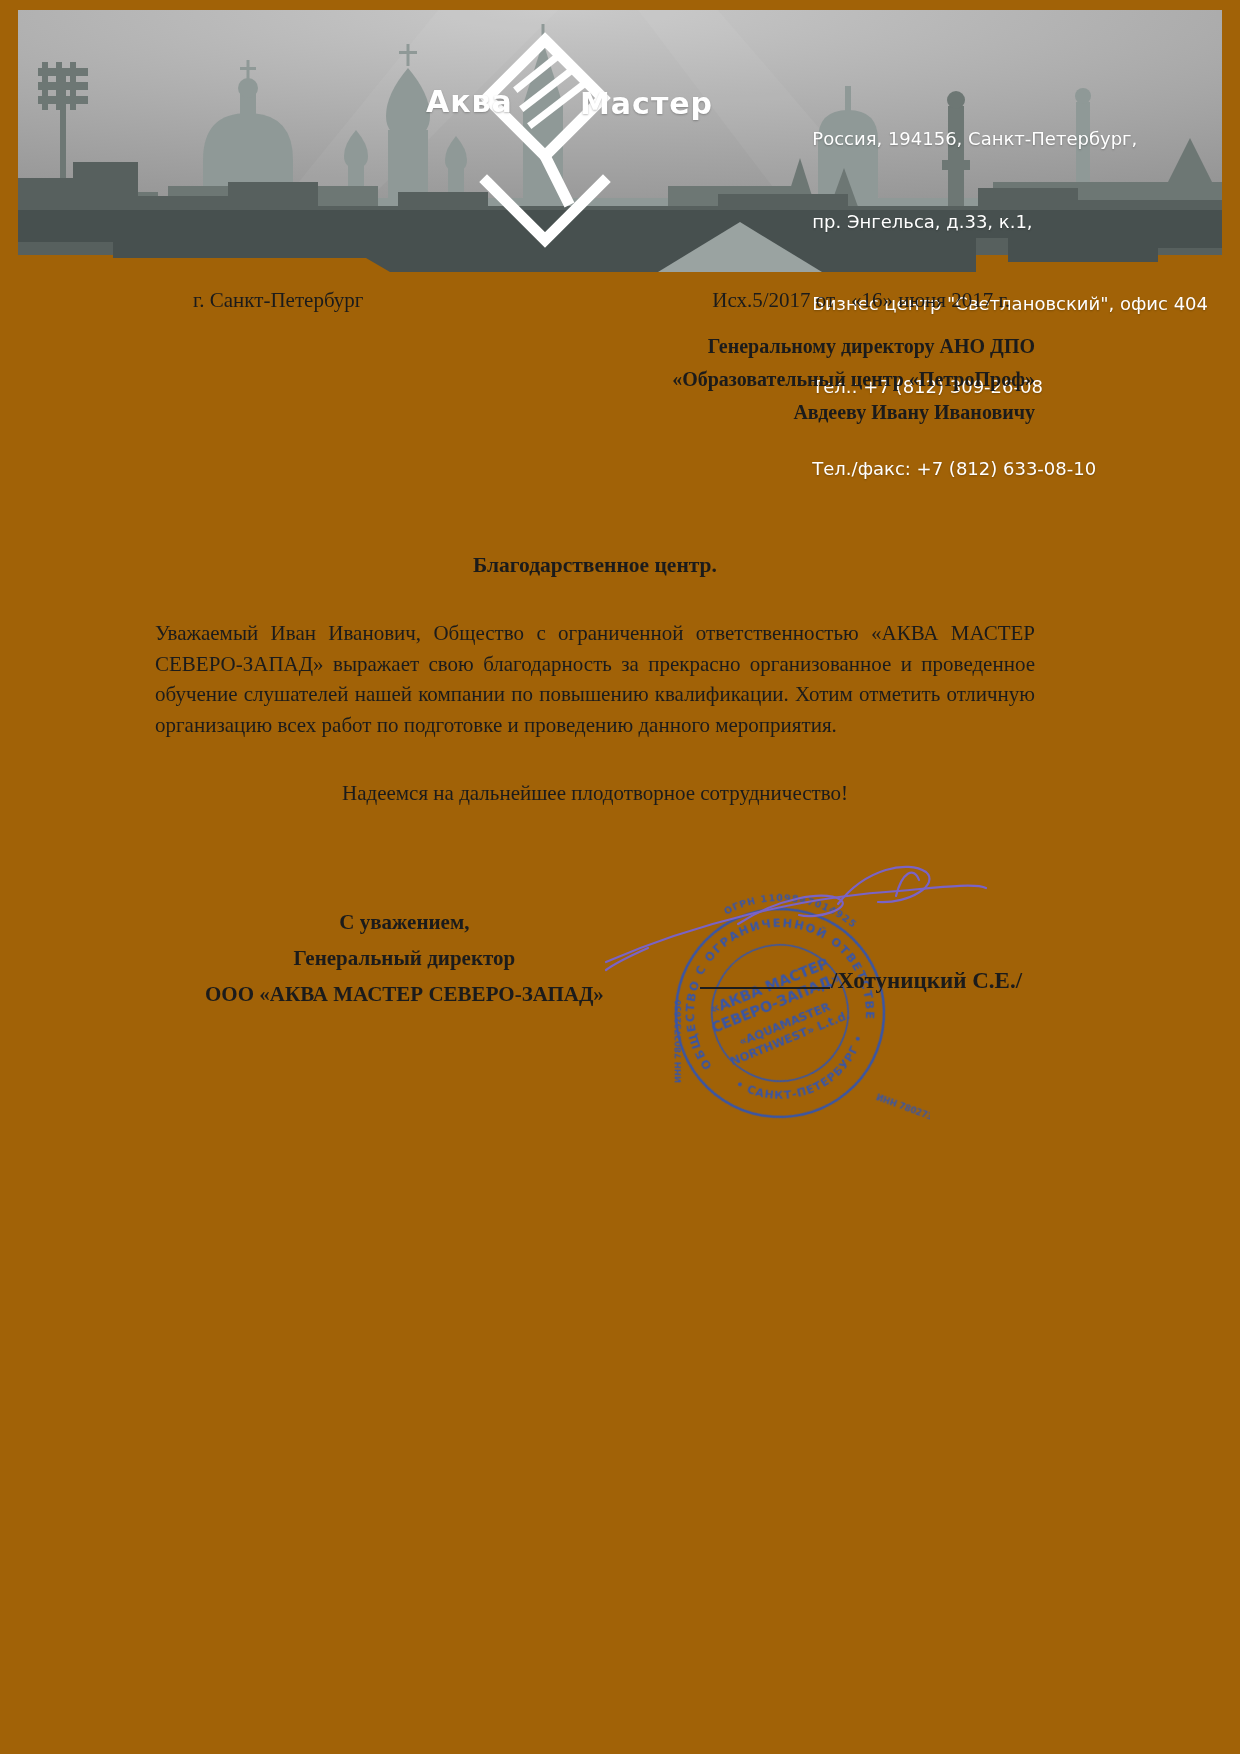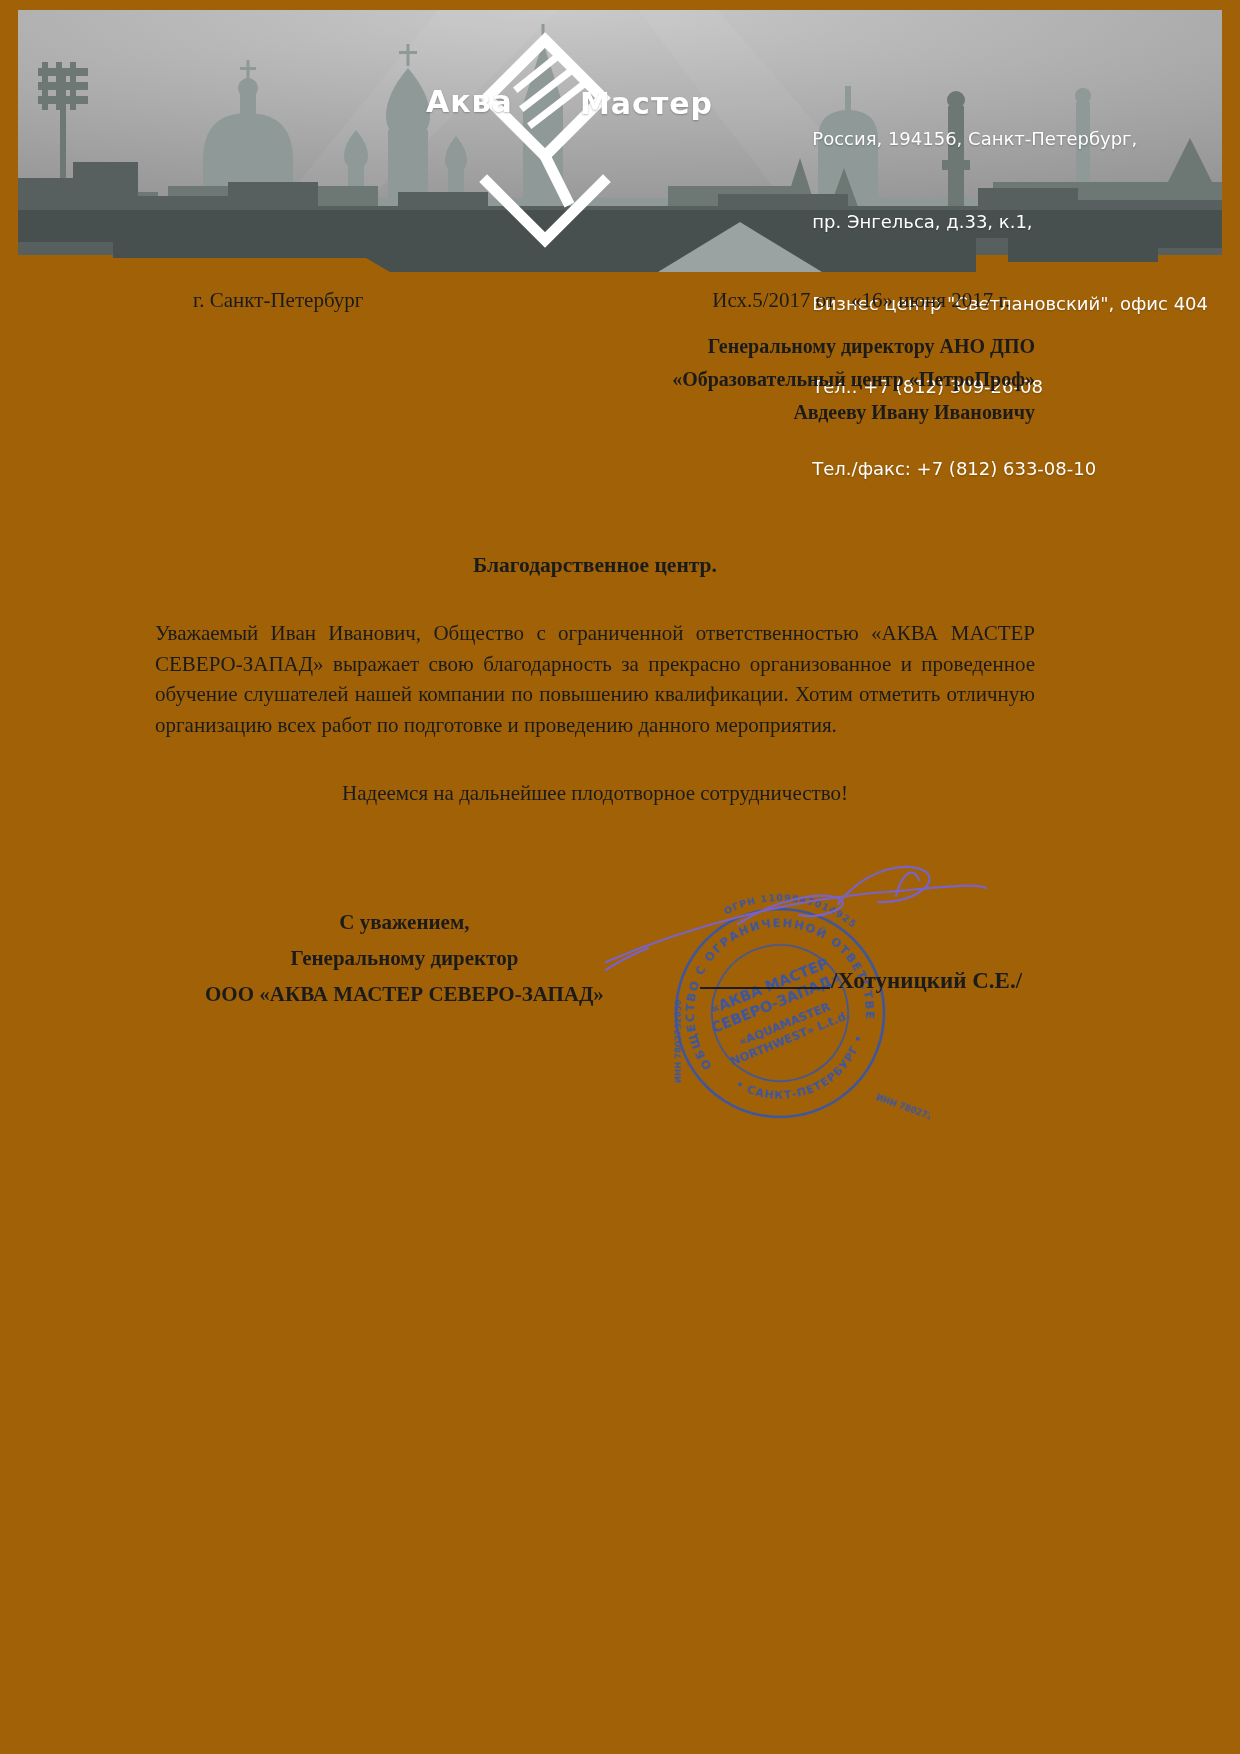--- a/index.html
+++ b/index.html
@@ -196,21 +196,21 @@
     <div>«Образовательный центр «ПетроПроф»</div>
     <div>Авдееву Ивану Ивановичу</div>
   </div>
 
   <div class="letter-title">Благодарственное центр.</div>
   <div class="letter-body">Уважаемый Иван Иванович, Общество с ограниченной ответственностью «АКВА МАСТЕР СЕВЕРО-ЗАПАД» выражает свою благодарность за прекрасно организованное и проведенное обучение слушателей нашей компании по повышению квалификации. Хотим отметить отличную организацию всех работ по подготовке и проведению данного мероприятия.</div>
   <div class="letter-closing">Надеемся на дальнейшее плодотворное сотрудничество!</div>
 
   <div class="signoff">
     <div>С уважением,</div>
-    <div>Генеральному директор</div>
+    <div>Генеральный директор</div>
     <div>ООО «АКВА МАСТЕР СЕВЕРО-ЗАПАД»</div>
   </div>
 
   <div class="stamp-box">
     <svg viewBox="0 0 300 300" width="300" height="300">
       <defs>
         <path id="arcMain" d="M 69.2,179.4 A 86,86 0 1 1 230.8,179.4" fill="none"></path>
         <path id="arcBottom" d="M 79.6,199.3 A 86,86 0 0 0 220.4,199.3" fill="none"></path>
         <path id="arcOuterTop" d="M 53,94 A 112,112 0 0 1 247,94" fill="none"></path>
       </defs>

